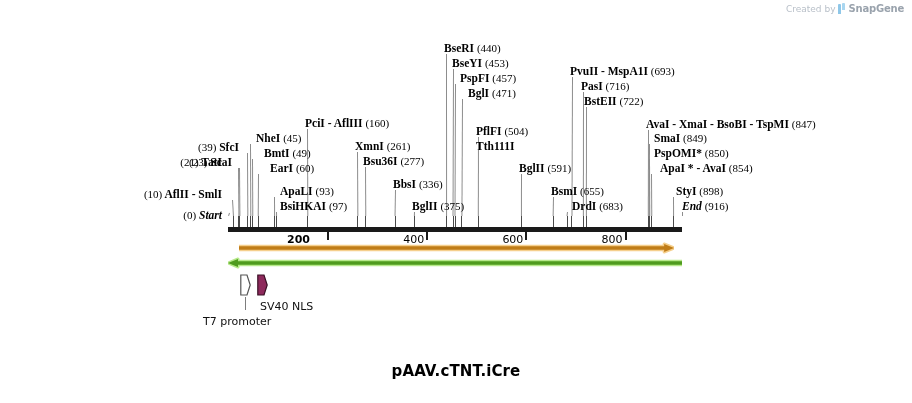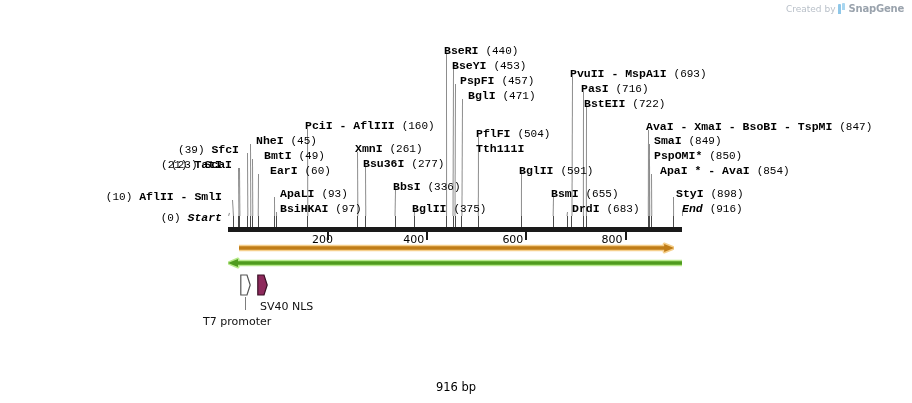--- a/index.html
+++ b/index.html
@@ -40,22 +40,22 @@
   }
   .wm-logo i.a { left: 0; top: 1px; width: 3px; height: 10px; }
   .wm-logo i.b { left: 4px; top: 0px; width: 3px; height: 7px; background:#a8d6f0;}
 
   
   .enz {
     position: absolute;
     white-space: nowrap;
     font-size: 11.5px;
     font-weight: bold;
-    line-height: 19px;
-    font-family: Liberation Mono, monospace;
+    line-height: 14px;
+    font-family: Liberation Serif, serif;
   }
   .enz .pos {
     font-weight: normal;
     font-size: 11px;
     color: #000;
   }
   .enz.right { transform: translateX(-100%); }
   .enz .ital { font-style: italic; }
 
   
@@ -237,21 +237,21 @@
       <div class="cuttick" style="left: 571px; top: 216px; height: 11px;"></div>
       <div class="cuttick" style="left: 583px; top: 216px; height: 11px;"></div>
       <div class="cuttick" style="left: 586px; top: 216px; height: 11px;"></div>
       <div class="cuttick" style="left: 648px; top: 216px; height: 11px;"></div>
       <div class="cuttick" style="left: 649px; top: 216px; height: 11px;"></div>
       <div class="cuttick" style="left: 649px; top: 216px; height: 11px;"></div>
       <div class="cuttick" style="left: 651px; top: 216px; height: 11px;"></div>
       <div class="cuttick" style="left: 673px; top: 216px; height: 11px;"></div>
     </div>
   <div id="rulerlayer">
-      <div class="rulerlabel" style="left: 333px; top: 233px;">200</div>
+      <div class="rulerlabel" style="left: 310px; top: 233px; font-weight: bold;">200</div>
       <div class="rulertick" style="left: 327.127px; top: 232px;"></div>
       <div class="rulerlabel" style="left: 424.253px; top: 233px;">400</div>
       <div class="rulertick" style="left: 426.253px; top: 232px;"></div>
       <div class="rulerlabel" style="left: 523.38px; top: 233px;">600</div>
       <div class="rulertick" style="left: 525.38px; top: 232px;"></div>
       <div class="rulerlabel" style="left: 622.507px; top: 233px;">800</div>
       <div class="rulertick" style="left: 624.507px; top: 232px;"></div>
     </div>
   <div id="orflayer">
       <div class="arrowwrap" style="left: 238.904px; top: 239px; width: 435.166px; height: 12px;"><svg width="435.16593886462886" height="12" viewBox="0 0 435.16593886462886 12">
@@ -266,14 +266,14 @@
           <polygon points="0.8,1 7,1 10.2,11 7,21 0.8,21" fill="#ffffff" stroke="#555555" stroke-width="1.2"></polygon>
         </svg></div>
       <div class="featline" style="left: 245px; top: 297px; height: 13px;"></div>
       <div class="featlabel" style="left: 203px; top: 315px;">T7 promoter</div>
       <div class="arrowwrap" style="left: 257px; top: 274px; width: 11px; height: 22px;"><svg width="11" height="22" viewBox="0 0 11 22">
           <polygon points="0.8,1 7,1 10.2,11 7,21 0.8,21" fill="#8e2a5c" stroke="#3a1126" stroke-width="1.2"></polygon>
         </svg></div>
       <div class="featlabel" style="left: 260px; top: 300px;">SV40 NLS</div>
     </div>
 
-  <div class="subtitle" style="top:380px;">916 bp</div>
+  <div class="title" style="top:362px;">pAAV.cTNT.iCre</div>
 </div>
 
 </body></html>

